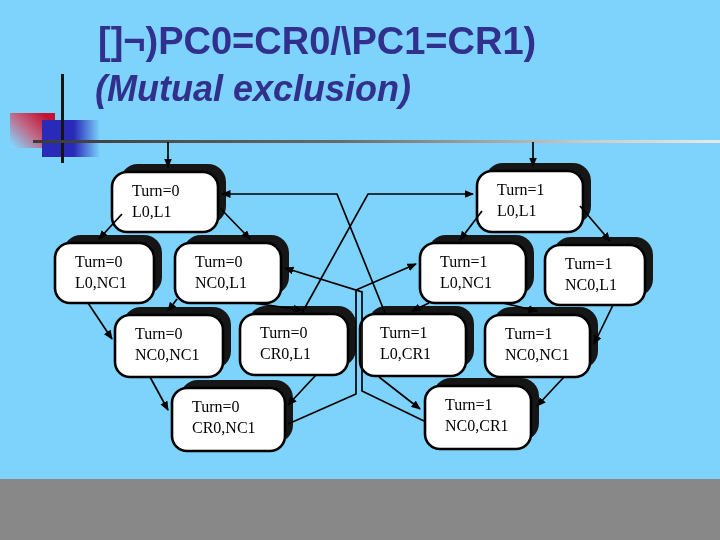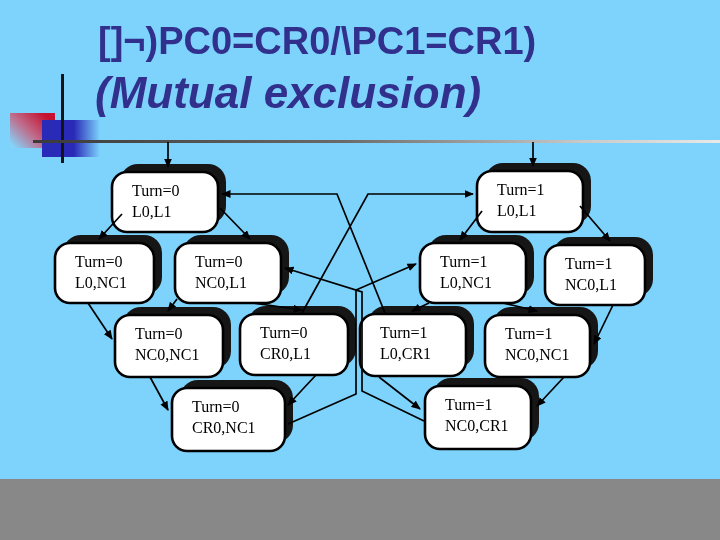--- a/index.html
+++ b/index.html
@@ -8,21 +8,21 @@
     overflow:hidden; font-family:"Liberation Sans", sans-serif;
   }
   
   .title-line1 {
     position:absolute; left:98px; top:20px; width:600px;
     font-size:38px; font-weight:bold; letter-spacing:0px;
     font-family:"Liberation Sans", sans-serif;
   }
   .title-line2 {
     position:absolute; left:95px; top:68px; width:600px;
-    font-size:44px; font-weight:600; font-style:italic;
+    font-size:36px; font-weight:600; font-style:italic;
     font-family:"Liberation Sans", sans-serif;
   }
   
   .sq { position:absolute; }
   .sq-yellow { left:32px; top:85px; width:43px; height:33px; }
   .sq-red {
     left:10px; top:113px; width:45px; height:35px;
     background:linear-gradient(225deg, #c41230 15%, rgba(214,72,100,0.75) 55%, rgba(255,245,246,0.05) 95%);
   }
   .sq-blue {

